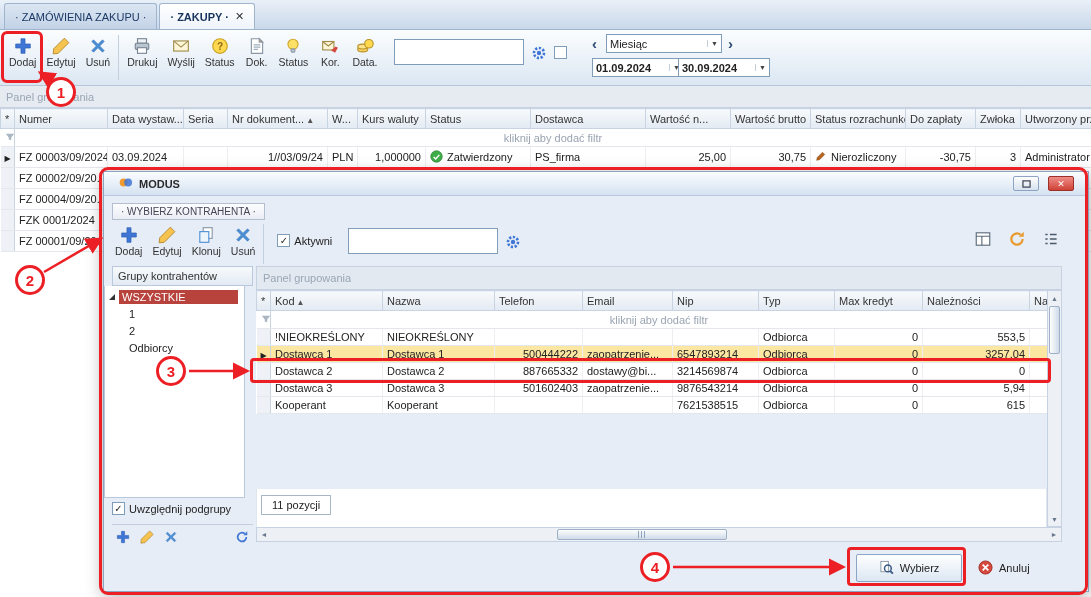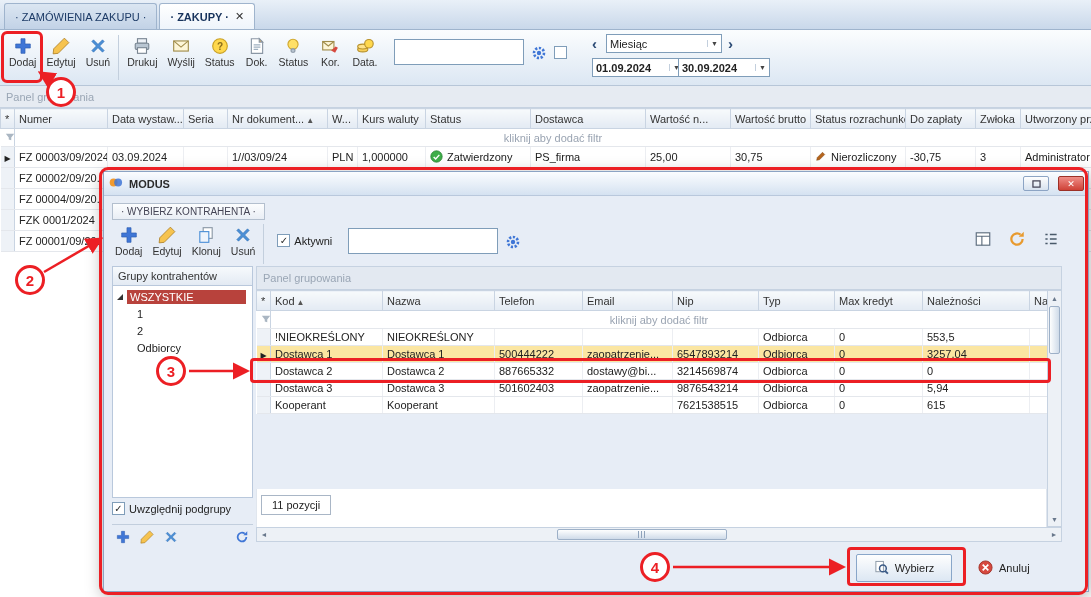--- a/index.html
+++ b/index.html
@@ -58,48 +58,48 @@
   table.grid th { height:20px; background:linear-gradient(#f7fafc,#e3eaf3); border:1px solid #c9d4e2;
     font-weight:normal; text-align:left; padding:0 4px; white-space:nowrap; overflow:hidden; color:#333; }
   table.grid td { height:21px; border-right:1px solid #eceef2; border-bottom:1px solid #e4e7ec;
     padding:0 4px; white-space:nowrap; overflow:hidden; }
   table.grid-sm td { height:17px; }
   td.ind, th.ind { background:#eef2f7; border-right:1px solid #c9d4e2 !important; text-align:center;
     color:#667; padding:0 1px; }
   .sortg { font-size:8px; color:#555; margin-left:2px; }
   tr.filter td { height:18px; background:#fff; color:#9aa4b2; }
   .fcenter { text-align:center; }
-  .r { text-align:left; }
+  .r { text-align:right; }
   .rowind { font-size:8px; color:#222; }
   .cellflex { display:inline-flex; align-items:center; gap:4px; }
   tr.sel td { background:#fbe6a2; }
 
   
   .dialog { position:absolute; left:103px; top:171px; width:986px; height:421px;
     background:#e7edf6; border:1px solid #8ca4c4; box-shadow:0 4px 16px rgba(0,0,0,.35); z-index:10; }
   .dtitle { height:24px; background:linear-gradient(#fbfdff,#d5e2f1); border-bottom:1px solid #b9c8dc;
-    display:flex; align-items:center; padding:0 4px; gap:6px; font-weight:bold; color:#2b2b2b; }
+    display:flex; align-items:center; padding:0 14px; gap:6px; font-weight:bold; color:#2b2b2b; }
   .dtitle .sp { flex:1; }
   .winbtn { width:26px; height:15px; border:1px solid #8ca4c4; border-radius:2px;
     background:linear-gradient(#fefefe,#d7e2ef); display:flex; align-items:center; justify-content:center;
     margin-left:3px; cursor:pointer; font-size:9px; }
   .winbtn.close { background:linear-gradient(#ef8d87,#cf4237); border-color:#9c2f26; color:#fff; font-weight:bold; }
   .ctab { position:absolute; left:8px; top:31px; height:17px; border:1px solid #b3bfce;
     background:linear-gradient(#fcfdfe,#e9eef5); font-size:10px; color:#445;
     display:inline-flex; align-items:center; padding:0 8px; cursor:pointer; }
   .dtb { position:absolute; left:6px; top:50px; height:44px; display:flex; align-items:flex-start; }
   .aktywni { display:flex; align-items:center; gap:4px; margin:12px 8px 0 10px; }
   .dtb .tsearch { width:150px; margin-left:8px; }
   .dtb-right { position:absolute; right:28px; top:58px; display:flex; gap:16px; }
   .dtb-right .ticon { cursor:pointer; }
 
   .gpanel-h { position:absolute; left:8px; top:94px; width:141px; height:20px;
     background:linear-gradient(#f7fafc,#e3eaf3); border:1px solid #b9c8dc;
     display:flex; align-items:center; padding:0 5px; color:#333; }
-  .gtree { position:absolute; left:8px; top:114px; width:141px; height:212px;
+  .gtree { position:absolute; left:0; top:114px; width:141px; height:212px;
     background:#fff; border:1px solid #b9c8dc; border-top:none; padding-top:2px; }
   .titem { height:17px; display:flex; align-items:center; padding-left:24px; cursor:pointer; }
   .titem.root { padding-left:4px; gap:4px; }
   .texp { width:0; height:0; border-right:6px solid #333; border-top:6px solid transparent; }
   .titem.root .lbl { background:#b8423c; color:#fff; flex:1; padding:1px 3px; margin-right:6px; }
   .subgrp { position:absolute; left:8px; top:330px; display:flex; gap:4px; align-items:center; }
   .minibar { position:absolute; left:8px; top:352px; width:141px; height:24px;
     border-top:1px solid #c2cedd; display:flex; align-items:center; gap:10px; padding:2px 4px; }
   .minibar .ticon { width:14px; height:14px; cursor:pointer; }
   .minibar .ticon svg { width:14px; height:14px; }
@@ -122,21 +122,21 @@
   .hscroll { position:absolute; left:152px; top:355px; width:806px; height:15px;
     background:#edf1f6; border:1px solid #c6d2e1; }
   .hscroll .arr { position:absolute; top:0; width:14px; height:13px; display:flex; align-items:center;
     justify-content:center; font-size:7px; color:#69788c; cursor:pointer; }
   .hscroll .arr.left { left:0; } .hscroll .arr.right { right:0; }
   .hthumb { position:absolute; left:300px; top:1px; width:170px; height:11px;
     background:linear-gradient(#fdfefe,#cfdbe9); border:1px solid #9db0c7; border-radius:2px;
     display:flex; align-items:center; justify-content:center; cursor:grab; }
   .grip { width:9px; height:7px; background:repeating-linear-gradient(90deg,#8fa3bb 0 1px,transparent 1px 3px); }
 
-  .btn-select { position:absolute; left:752px; top:382px; width:96px; height:28px;
+  .btn-select { position:absolute; left:752px; top:382px; width:106px; height:28px;
     border:1px solid #89a6c9; border-radius:2px; background:linear-gradient(#fefefe,#dce7f3);
     display:flex; align-items:center; justify-content:center; gap:6px; cursor:pointer; }
   .btn-cancel { position:absolute; left:874px; top:384px; height:24px;
     display:flex; align-items:center; gap:6px; cursor:pointer; }
 
   
   .abox { position:absolute; border:3px solid #ec1f24; border-radius:6px; z-index:60; pointer-events:none; }
   .acircle { position:absolute; width:30px; height:30px; border:3px solid #ec1f24; border-radius:50%;
     background:#fff; color:#ec1f24; font-weight:bold; font-size:15px;
     display:flex; align-items:center; justify-content:center; z-index:61; pointer-events:none; }

